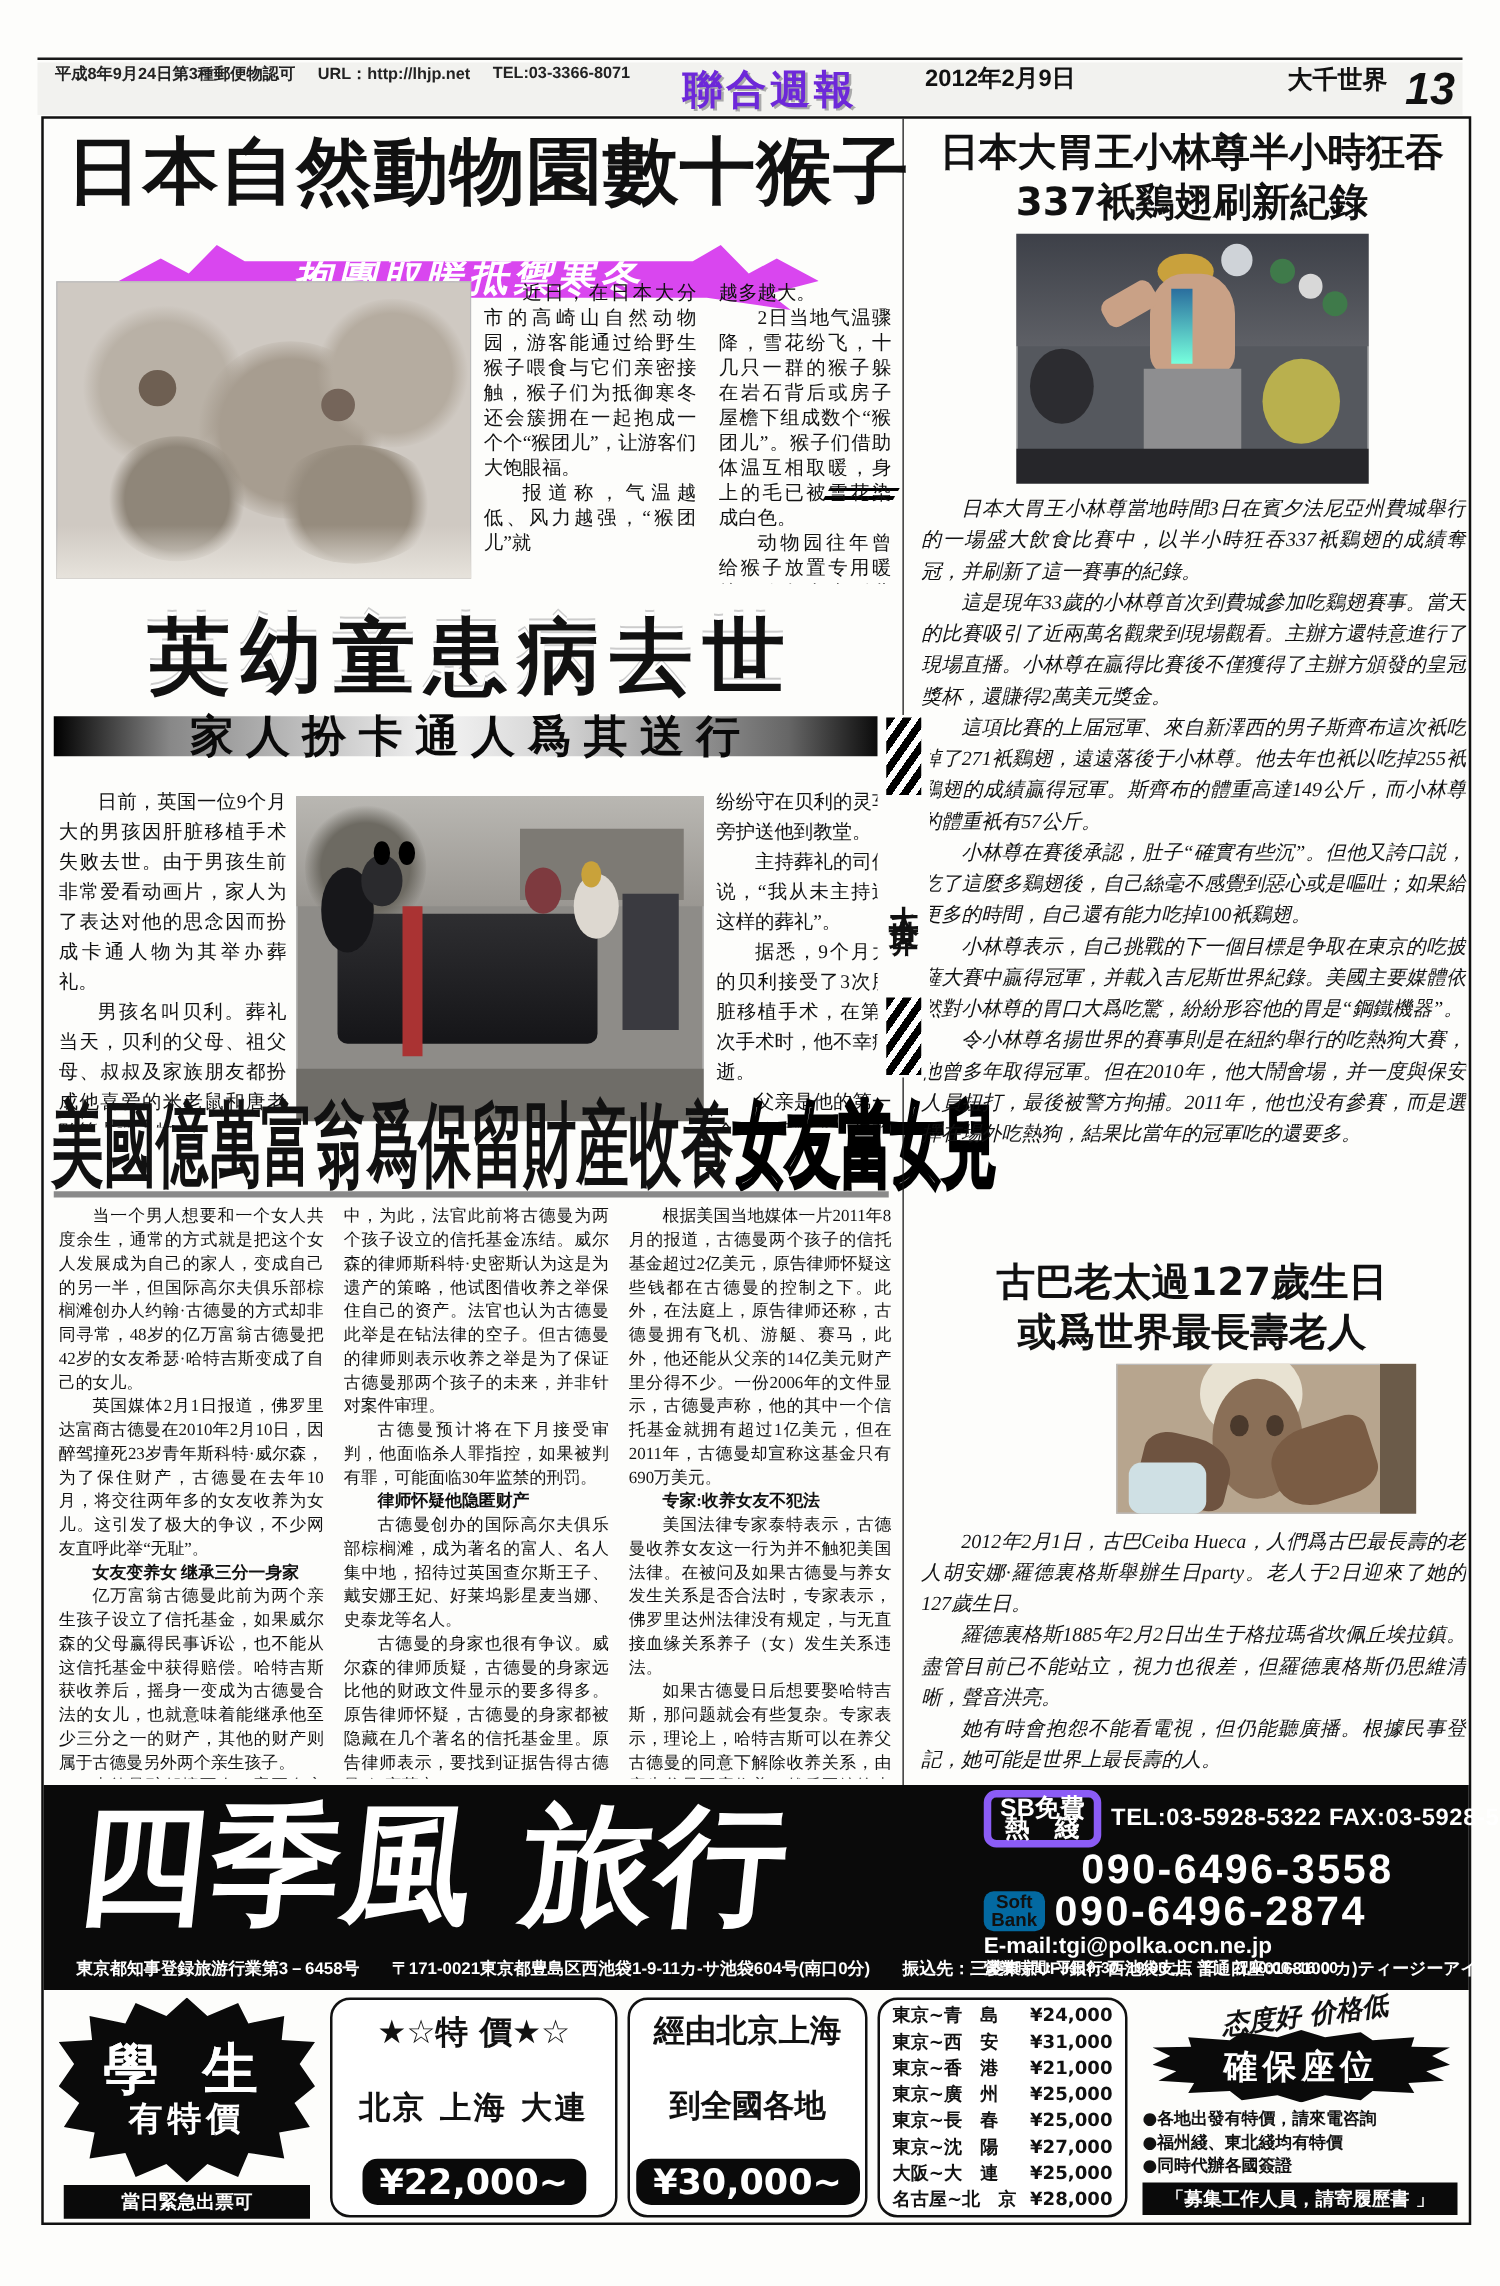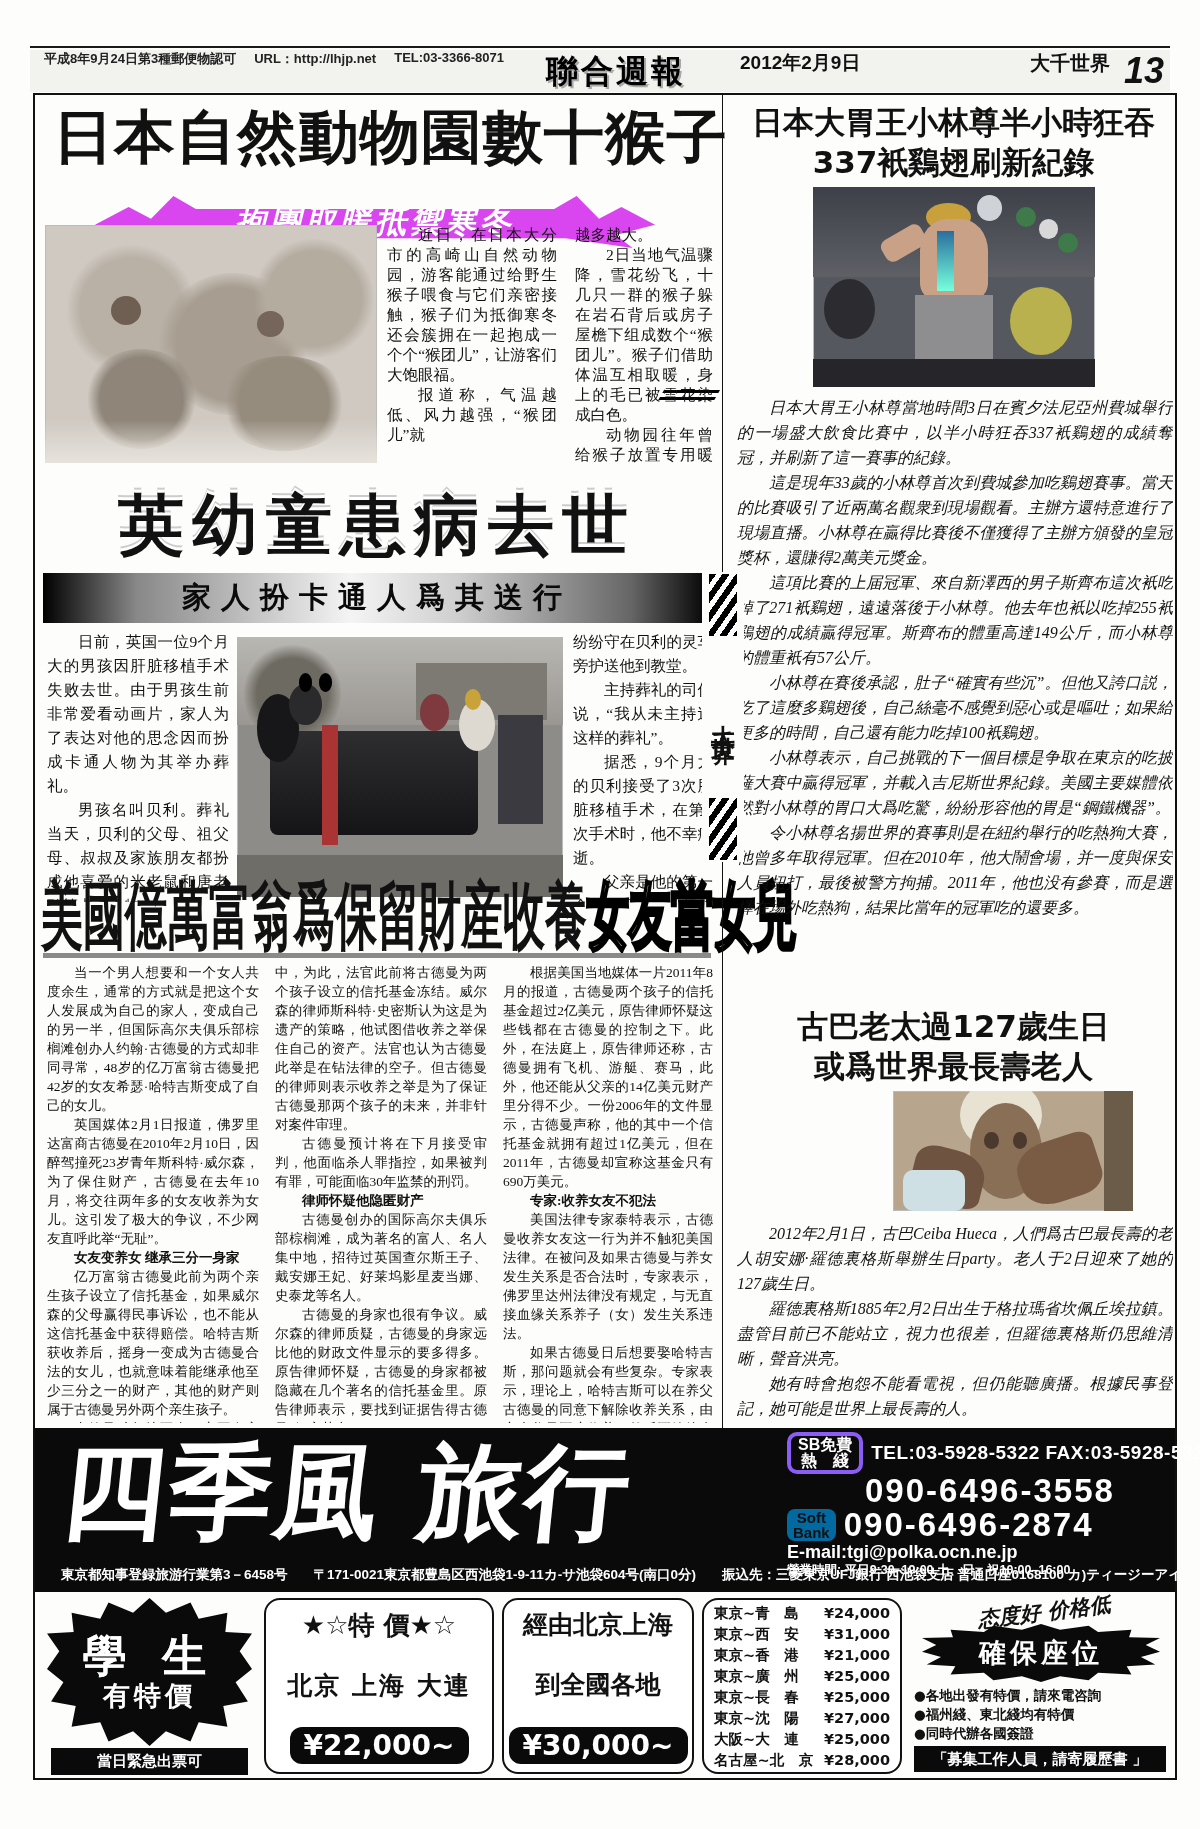--- a/index.html
+++ b/index.html
@@ -8,21 +8,21 @@
     background:#fdfdfb;color:#111;
     font-family:"Liberation Serif","DejaVu Serif",serif;
     overflow:hidden;
   }
   .abs{position:absolute;}
   
   .toprule{left:30px;top:46px;width:1140px;height:2px;background:#1a1a1a;}
   .masthead{left:30px;top:50px;width:1140px;height:42px;background:#f2f2ef;
     display:flex;align-items:flex-start;font-family:"Liberation Sans","DejaVu Sans",sans-serif;}
   .mh-small{font-size:13px;font-weight:bold;color:#222;margin-right:18px;white-space:nowrap;}
-  .mh-logo{font-size:32px;font-weight:900;letter-spacing:3px;color:#000000;
+  .mh-logo{font-size:32px;font-weight:900;letter-spacing:3px;color:#6d28d9;
     text-shadow:2px 2px 0 #aaa;margin:0 24px;white-space:nowrap;}
   .mh-date{font-size:19px;font-weight:bold;margin:0 30px;white-space:nowrap;}
   .mh-sec{font-size:20px;font-weight:900;margin-left:auto;margin-right:14px;white-space:nowrap;}
   .mh-page{font-size:36px;font-weight:900;font-style:italic;margin-right:6px;}
   
   .sheet{left:33px;top:93px;width:1144px;height:1687px;border:2px solid #111;
     background:#fdfdfb;box-sizing:border-box;}
   
   .headline1{left:6px;top:4px;width:672px;height:76px;
     font-family:"DejaVu Sans","Liberation Sans",sans-serif;
@@ -31,24 +31,24 @@
   .banner1{left:60px;top:100px;width:560px;height:54px;background:#d946ef;color:#fff;
     display:flex;align-items:center;justify-content:center;
     font-size:31px;font-weight:900;font-style:italic;letter-spacing:4px;white-space:nowrap;
     clip-path:polygon(0% 55%,6% 22%,10% 44%,14% 2%,18% 26%,82% 26%,86% 2%,90% 44%,94% 22%,100% 55%,93% 74%,96% 98%,84% 80%,16% 80%,4% 98%,7% 74%);}
   .speedlines{left:625px;top:295px;width:56px;height:14px;
     background:repeating-linear-gradient(180deg,#000 0 3px,#fff 3px 7px);transform:skewX(-30deg);}
   .headline2{left:6px;top:392px;width:672px;height:78px;
     font-family:"DejaVu Sans","Liberation Sans",sans-serif;
     font-size:66px;font-weight:900;line-height:78px;letter-spacing:8px;text-align:center;white-space:nowrap;
     text-shadow:0 -3px 0 #fff,0 -5px 0 #ccc;}
-  .banner2{left:8px;top:478px;width:668px;height:50px;
+  .banner2{left:8px;top:478px;width:668px;height:32px;
     background:linear-gradient(90deg,#000 0%,#888 14%,#f4f4f4 46%,#cfcfcf 62%,#666 88%,#000 100%);
     display:flex;align-items:center;justify-content:center;
-    font-size:29px;font-weight:900;letter-spacing:10px;color:#0a0a0a;white-space:nowrap;}
+    font-size:35px;font-weight:900;letter-spacing:10px;color:#0a0a0a;white-space:nowrap;}
   .headline3{left:6px;top:772px;width:672px;height:84px;
     font-family:"DejaVu Sans","Liberation Sans",sans-serif;
     font-size:42px;font-weight:900;white-space:nowrap;text-align:center;
     transform:scaleY(1.75);transform-origin:top;}
   .headline3 .tail{color:#fff;-webkit-text-stroke:2px #000;text-shadow:0 0 1px #000;}
   .rule3{left:8px;top:858px;width:668px;height:5px;background:#8a8a8a;}
   
   .art p{margin:0;text-indent:2em;text-align:justify;}
   .art .subhead{font-weight:bold;}
   .monkey-col{top:130px;height:242px;font-size:15.5px;line-height:20px;overflow:hidden;}
@@ -71,21 +71,21 @@
     letter-spacing:6px;font-family:"DejaVu Sans","Liberation Sans",sans-serif;}
   
   .adwrap{left:0;top:1333px;width:1140px;height:350px;}
   .ad-banner{position:absolute;left:0;top:0;width:1140px;height:164px;background:#0a0a0a;}
   .ad-logo{position:absolute;left:28px;top:0px;width:730px;height:130px;color:#fff;
     font-family:"DejaVu Sans","Liberation Sans",sans-serif;font-size:104px;font-weight:900;
     line-height:128px;white-space:nowrap;transform:skewX(-6deg);letter-spacing:2px;}
   .ad-contact{position:absolute;left:752px;top:4px;width:386px;color:#fff;
     font-family:"Liberation Sans","DejaVu Sans",sans-serif;}
   .sb-row{display:flex;align-items:center;gap:8px;}
-  .sb-box{border:4px solid #8b5cf6;border-radius:10px;padding:1px 7px;font-size:16px;font-weight:900;
+  .sb-box{border:6px solid #8b5cf6;border-radius:10px;padding:1px 7px;font-size:20px;font-weight:900;
     line-height:16px;text-align:center;white-space:nowrap;}
   .telfax{font-size:19px;font-weight:900;letter-spacing:0.5px;white-space:nowrap;}
   .bigphone{font-size:33px;font-weight:900;letter-spacing:2px;line-height:34px;white-space:nowrap;}
   .softbank-box{background:#0369a1;color:#111;border-radius:8px;padding:1px 6px;font-size:15px;
     font-weight:900;line-height:15px;text-align:center;}
   .ad-email{font-size:18px;font-weight:900;line-height:21px;white-space:nowrap;}
   .ad-hours{font-size:12.5px;font-weight:bold;line-height:15px;white-space:nowrap;}
   .ad-license{position:absolute;left:26px;top:138px;width:1100px;color:#fff;font-size:13.5px;
     font-weight:bold;display:flex;gap:26px;white-space:nowrap;
     font-family:"Liberation Sans","DejaVu Sans",sans-serif;}

